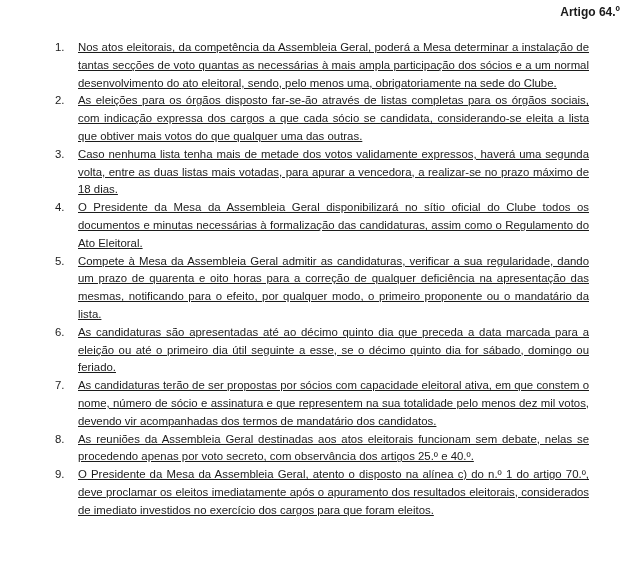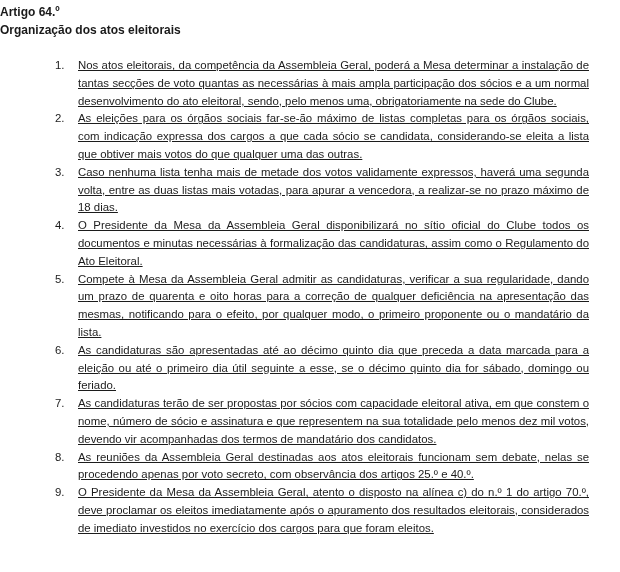--- a/index.html
+++ b/index.html
@@ -12,21 +12,21 @@
     height: 572px;
     overflow: hidden;
     font-family: "Liberation Sans", sans-serif;
     color: #1c1c1c;
   }
   .doc {
     padding-top: 3px;
   }
   .doc-title,
   .doc-subtitle {
-    text-align: left;
+    text-align: right;
     font-weight: bold;
     font-size: 12px;
     line-height: 18px;
     color: #1a1a1a;
   }
   .list {
     margin: 18px 31px 0 55px;
   }
   .item {
     display: flex;
@@ -42,30 +42,29 @@
     text-align: justify;
     text-justify: inter-word;
     text-decoration: underline;
   }
 </style>
 </head>
 <body>
 
 <div class="doc">
   <div class="doc-title">Artigo 64.º</div>
-  <div class="doc-subtitle">Organização dos atos eleitorais</div>
 
   <div class="list">
     <div class="item">
       <span class="num">1.</span>
       <div class="txt">Nos atos eleitorais, da competência da Assembleia Geral, poderá a Mesa determinar a instalação de tantas secções de voto quantas as necessárias à mais ampla participação dos sócios e a um normal desenvolvimento do ato eleitoral, sendo, pelo menos uma, obrigatoriamente na sede do Clube.</div>
     </div>
     <div class="item">
       <span class="num">2.</span>
-      <div class="txt">As eleições para os órgãos sociais far-se-ão máximo de listas completas para os órgãos sociais, com indicação expressa dos cargos a que cada sócio se candidata, considerando-se eleita a lista que obtiver mais votos do que qualquer uma das outras.</div>
+      <div class="txt">As eleições para os órgãos disposto far-se-ão através de listas completas para os órgãos sociais, com indicação expressa dos cargos a que cada sócio se candidata, considerando-se eleita a lista que obtiver mais votos do que qualquer uma das outras.</div>
     </div>
     <div class="item">
       <span class="num">3.</span>
       <div class="txt">Caso nenhuma lista tenha mais de metade dos votos validamente expressos, haverá uma segunda volta, entre as duas listas mais votadas, para apurar a vencedora, a realizar-se no prazo máximo de 18 dias.</div>
     </div>
     <div class="item">
       <span class="num">4.</span>
       <div class="txt">O Presidente da Mesa da Assembleia Geral disponibilizará no sítio oficial do Clube todos os documentos e minutas necessárias à formalização das candidaturas, assim como o Regulamento do Ato Eleitoral.</div>
     </div>
     <div class="item">

